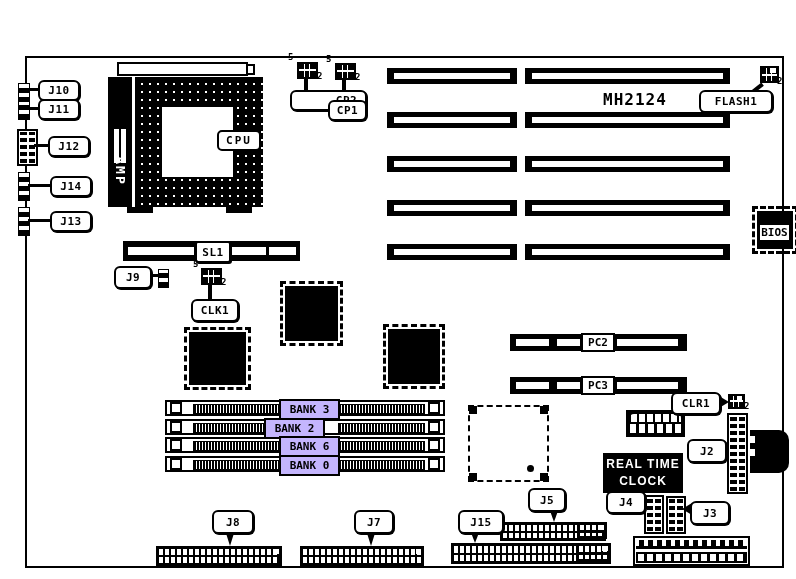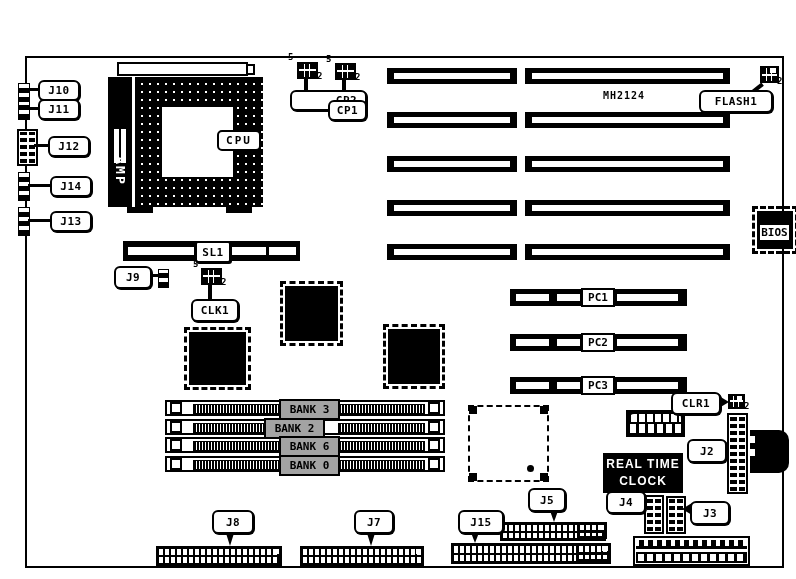--- a/index.html
+++ b/index.html
@@ -26,21 +26,21 @@
   
   .pci{background:#000;}
   .pci .stripe{position:absolute;top:5px;height:7px;background:#fff;}
   .pci .plabel{position:absolute;top:-1px;height:15px;border:2px solid #000;background:#fff;
        font-weight:bold;font-size:11px;display:flex;align-items:center;justify-content:center;z-index:3;}
   
   .simm{border:2px solid #000;background:#fff;}
   .simm .bar{position:absolute;top:2px;height:8px;border:1px solid #000;
        background:repeating-linear-gradient(90deg,#000 0 2px,#fff 2px 3px);}
   .simm .clip{position:absolute;top:2px;width:8px;height:8px;border:2px solid #000;background:#fff;}
-  .blabel{border:2px solid #000;background:#a3a3a3;font-weight:bold;font-size:11px;
+  .blabel{border:2px solid #000;background:#c4b5fd;font-weight:bold;font-size:11px;
        display:flex;align-items:center;justify-content:center;z-index:4;}
   
   .hgrid{background:#000;border:2px solid #000;}
   .hgrid::before{content:"";position:absolute;inset:1px;
        background:repeating-linear-gradient(90deg,#fff 0 4px,#000 4px 6px);}
   .hgrid::after{content:"";position:absolute;left:0;right:0;top:50%;height:2px;margin-top:-1px;background:#000;z-index:2;}
   .hgrid .endcap{position:absolute;right:1px;top:1px;width:5px;height:5px;background:#fff;z-index:3;}
   
   .vgrid{background:#fff;border:2px solid #000;}
   .vgrid::before{content:"";position:absolute;inset:1px;
@@ -84,21 +84,21 @@
   .brcon .sqrow::before{content:"";position:absolute;inset:2px;
       background:repeating-linear-gradient(90deg,#fff 0 6px,#000 6px 9px);}
   
   .fp{border:2px dashed #000;background:#fff;}
   .fp .c{position:absolute;width:8px;height:8px;background:#000;}
   .fp .dot{position:absolute;width:7px;height:7px;border-radius:50%;background:#000;}
   .amp{background:#000;}
   .amp .stripe{position:absolute;background:#fff;}
   .amp .txt{position:absolute;left:50%;top:72%;transform:translate(-50%,-50%) rotate(90deg);
       color:#fff;font-weight:bold;font-size:13px;letter-spacing:2px;}
-  .modeltxt{font-size:10px;font-weight:bold;letter-spacing:1px;}
+  .modeltxt{font-size:16px;font-weight:bold;letter-spacing:1px;}
   .sl1bar{background:#000;}
   .sl1bar .stripe{position:absolute;top:6px;height:8px;background:#fff;}
 </style>
 </head>
 <body>
 
 <div id="stage">
 
   <div class="abs board" style="left:25px;top:56px;width:755px;height:508px;"></div>
 
@@ -186,26 +186,20 @@
   <span class="abs pin-num" style="left:193px;top:260px;">5</span>
   <div class="abs jmp" style="left:201px;top:268px;width:21px;height:17px;"></div>
   <span class="abs pin-num" style="left:221px;top:278px;">2</span>
   <div class="abs tl-v" style="left:208px;top:285px;height:14px;"></div>
   <div class="abs lbl" style="left:191px;top:299px;width:44px;height:19px;">CLK1</div>
 
   <div class="abs qfp" style="left:280px;top:281px;width:63px;height:65px;"></div>
   <div class="abs qfp" style="left:184px;top:327px;width:67px;height:63px;"></div>
   <div class="abs qfp" style="left:383px;top:324px;width:62px;height:65px;"></div>
 
-  <div class="abs pci" style="left:510px;top:289px;width:177px;height:17px;">
-    <div class="stripe" style="left:6px;width:33px;"></div>
-    <div class="stripe" style="left:47px;width:23px;"></div>
-    <div class="stripe" style="left:107px;width:61px;"></div>
-    <div class="plabel" style="left:71px;width:30px;">PC1</div>
-  </div>
   <div class="abs pci" style="left:510px;top:334px;width:177px;height:17px;">
     <div class="stripe" style="left:6px;width:33px;"></div>
     <div class="stripe" style="left:47px;width:23px;"></div>
     <div class="stripe" style="left:107px;width:61px;"></div>
     <div class="plabel" style="left:71px;width:30px;">PC2</div>
   </div>
   <div class="abs pci" style="left:510px;top:377px;width:177px;height:17px;">
     <div class="stripe" style="left:6px;width:33px;"></div>
     <div class="stripe" style="left:47px;width:23px;"></div>
     <div class="stripe" style="left:107px;width:61px;"></div>

